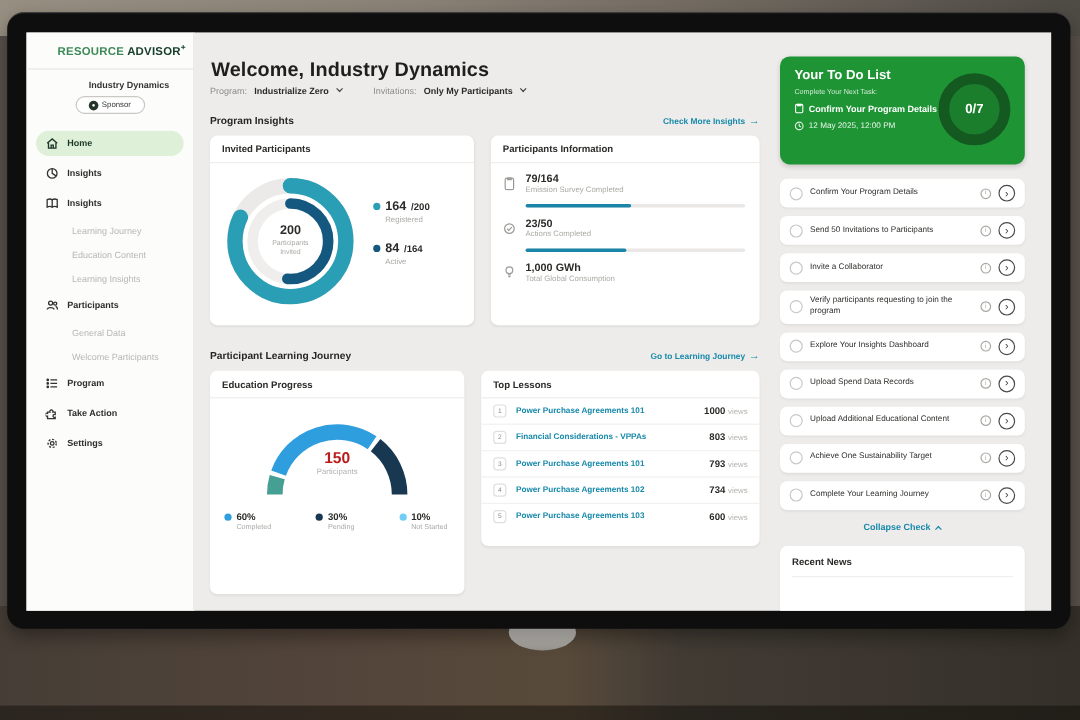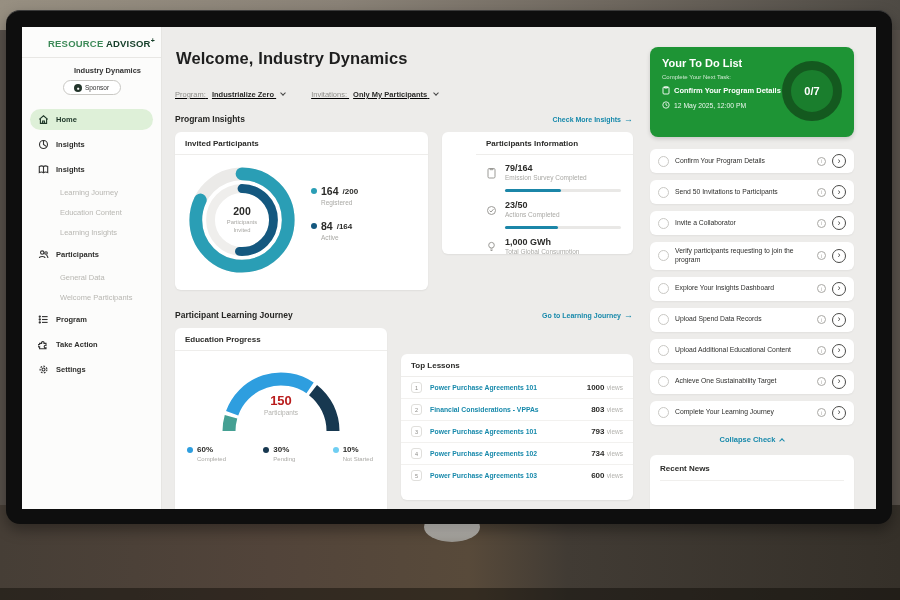--- a/index.html
+++ b/index.html
@@ -33,67 +33,67 @@
   .nav { padding:6px 8px; }
   .nav-item { display:flex; align-items:center; gap:7px; padding:5px 8px; margin-bottom:4px; border-radius:11px;
     font-size:7.5px; font-weight:bold; color:#2e2e2c; cursor:pointer; }
   .nav-item.active { background:#def0d8; color:#1d3527; }
   .nav-item svg { flex:none; }
   .nav-sub { padding:4px 8px 4px 30px; font-size:7.5px; color:#b8b7b2; margin-bottom:3px; cursor:pointer; }
 
   
   .main { flex:1; padding:10px 12px 0 13px; min-width:0; }
   .h1 { font-size:16.5px; font-weight:bold; color:#1e1e1e; margin:12px 0 0 1px; letter-spacing:.1px; }
-  .filters { display:flex; gap:26px; margin-top:22px; font-size:7.5px; align-items:flex-end;text-decoration:underline; }
+  .filters { display:flex; gap:26px; margin-top:3px; font-size:7.5px; align-items:flex-end; }
   .flabel { color:#8e8d89; }
   .fvalue { font-weight:bold; color:#2b2b29; margin-left:4px; }
   .chev { display:inline-block; width:4px; height:4px; border-right:1.3px solid #444; border-bottom:1.3px solid #444;
     transform:rotate(45deg); margin-left:5px; vertical-align:2px; }
   .sec-row { display:flex; justify-content:space-between; align-items:center; margin-top:15px; }
   .sec-title { font-size:8.5px; font-weight:bold; color:#262624; }
   .tlink { font-size:7px; font-weight:bold; color:#1789ab; cursor:pointer; }
   .tlink .arr { font-size:9px; margin-left:3px; }
   .cards { display:flex; gap:14px; margin-top:8px; }
   .card { background:#fff; border-radius:6px; box-shadow:0 1px 2px rgba(0,0,0,.06); overflow:hidden; }
   .card-h { padding:7px 10px 6px; border-bottom:1px solid #eeedeb; font-size:8px; font-weight:bold; color:#2b2b29; }
 
-  .card-invited { width:253px; height:158px; }
+  .card-invited { width:220px; height:158px; }
   .invited-body { display:flex; align-items:center; padding:6px 6px 0 8px; }
   .donut-wrap { position:relative; width:118px; height:118px; flex:none; }
   .donut-center { position:absolute; inset:0; display:flex; flex-direction:column; align-items:center; justify-content:center; text-align:center; }
   .donut-center .dv { font-size:10.5px; font-weight:bold; color:#2b2b29; }
   .donut-center .dl { font-size:5.8px; color:#a9a8a4; width:44px; line-height:1.3; margin-top:2px; }
   .dlegend { margin-left:10px; }
   .dlegend .item { margin-bottom:14px; }
   .dlegend .line1 { display:flex; align-items:center; gap:4px; }
   .ldot { width:6px; height:6px; border-radius:50%; flex:none; }
   .lbig { font-size:10.5px; font-weight:bold; color:#2b2b29; }
   .lsmall { font-size:8px; font-weight:bold; color:#2b2b29; }
   .llabel { font-size:6.5px; color:#aaa9a5; margin:2px 0 0 10px; }
 
-  .card-info { flex:1; height:122px;padding-left:34px; }
+  .card-info { flex:1; height:158px; }
   .info-row { display:flex; gap:7px; padding:8px 12px 0 10px; }
   .info-ico { width:12px; padding-top:2px; flex:none; color:#9b9a96; }
   .info-val { font-size:9px; font-weight:bold; color:#2b2b29; }
   .info-lab { font-size:6.5px; color:#aaa9a5; margin-top:1px; }
   .pbar { height:3px; background:#e9e8e6; border-radius:2px; margin:6px 12px 0 29px; }
   .pbar-fill { height:3px; border-radius:2px; background:#1b86a8; }
 
   .card-edu { width:212px; height:186px; }
   .gauge-wrap { position:relative; width:140px; height:78px; margin:8px auto 0; }
   .gauge-center { position:absolute; left:0; right:0; top:34px; text-align:center; }
   .gauge-center .gv { font-size:13px; font-weight:bold; color:#b91c1c; }
   .gauge-center .gl { font-size:6.5px; color:#b3b2ae; margin-top:1px; }
   .glegend { display:flex; justify-content:space-between; padding:8px 14px 0 12px; }
   .glegend .gitem { display:flex; gap:4px; }
   .gauge-legend-dot { width:6px; height:6px; border-radius:50%; margin-top:2px; flex:none; }
   .gpct { font-size:8px; font-weight:bold; color:#2b2b29; }
   .glab { font-size:6px; color:#aaa9a5; margin-top:2px; }
 
-  .card-lessons { flex:1; height:146px;margin-top:26px; }
+  .card-lessons { flex:1; height:146px; }
   .lesson { display:flex; align-items:center; gap:8px; padding:5px 10px; border-bottom:1px solid #f2f1ef; }
   .lesson:last-child { border-bottom:none; }
   .rank { width:11px; height:11px; border:1px solid #e0dfdc; border-radius:3px; font-size:5.5px; color:#8b8a86;
     display:flex; align-items:center; justify-content:center; flex:none; }
   .ltitle { flex:1; font-size:6.8px; font-weight:bold; color:#1789ab; cursor:pointer; }
   .lviews { font-size:8px; font-weight:bold; color:#2b2b29; }
   .lviews span { font-size:6.5px; font-weight:normal; color:#b3b2ae; }
 
   
   .rpanel { width:231px; flex:none; padding:20px 22px 0 5px; }

